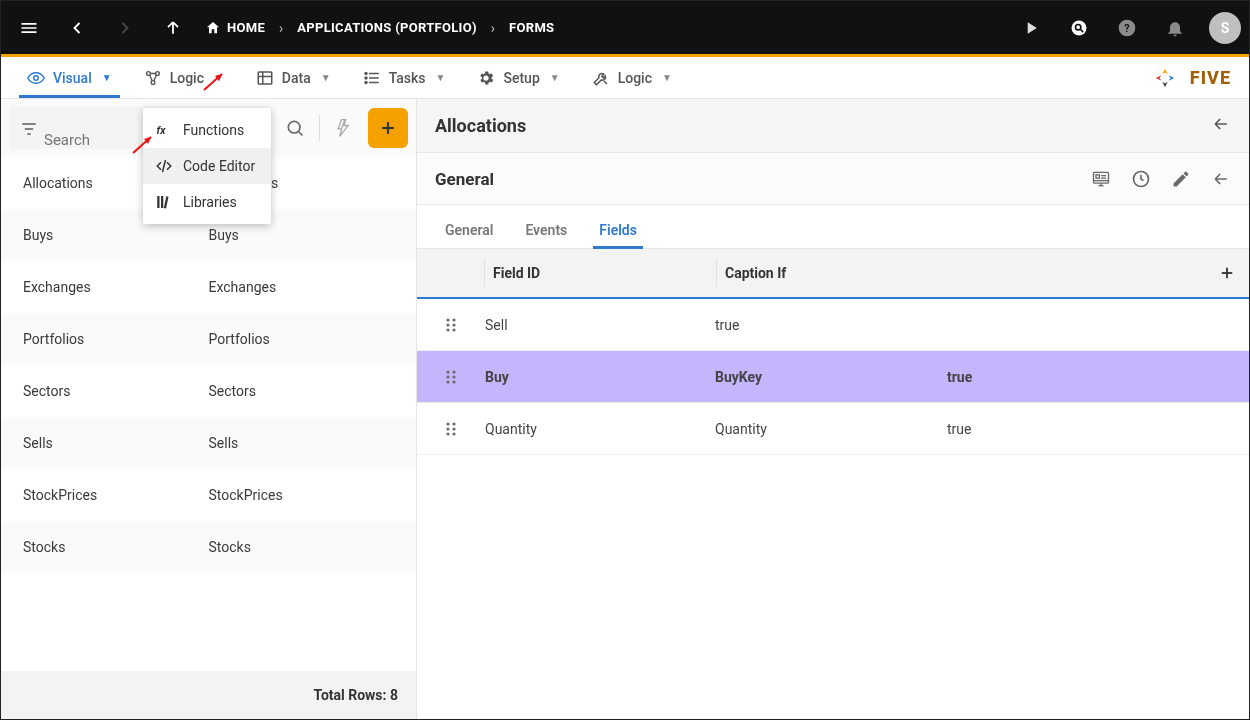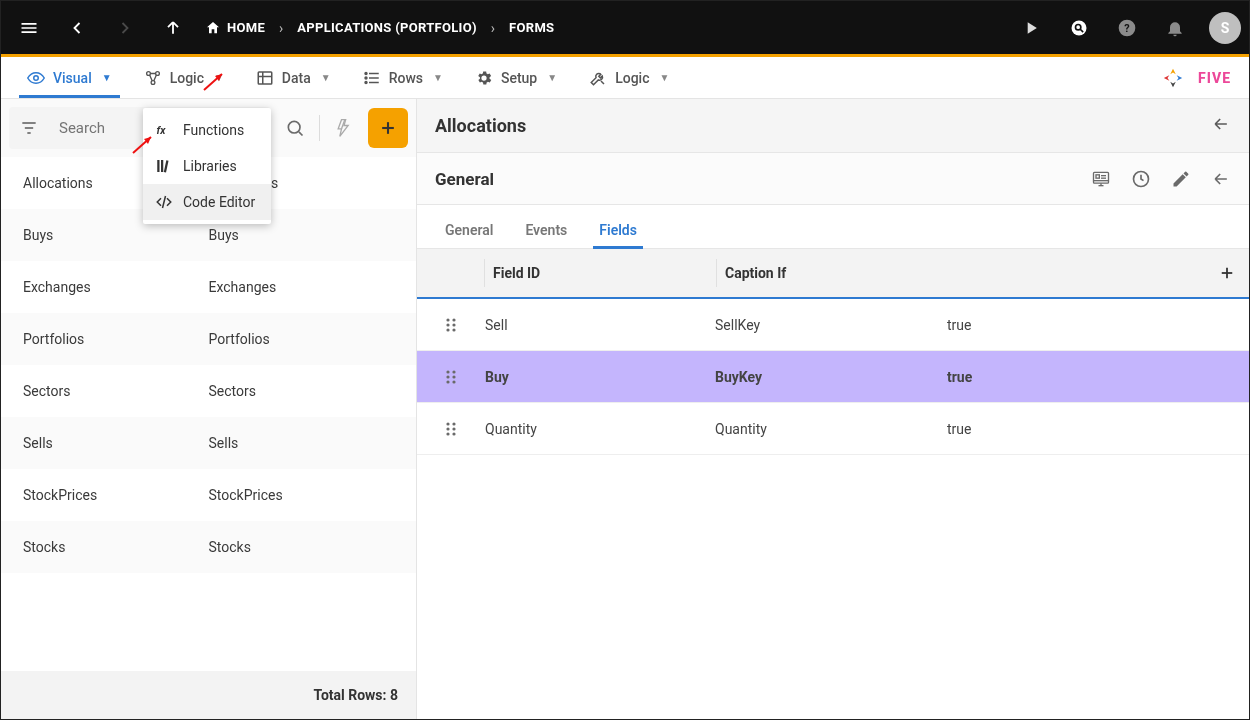--- a/index.html
+++ b/index.html
@@ -23,30 +23,30 @@
   .orange-line { height: 3px; background: #f5a100; }
 
   
   .tabbar { height: 42px; border-bottom: 1px solid #e4e4e4; display: flex; align-items: center; padding: 0 10px; background:#fff; }
   .tab { display: flex; align-items: center; gap: 8px; padding: 0 16px; height: 100%; color: #555; font-size: 14px; font-weight: 500; cursor: pointer; position:relative; }
   .tab.active { color: #2e7ad1; }
   .tab.active::after { content:""; position:absolute; bottom:0; left:8px; right:8px; height:3px; background:#2e7ad1; }
   .tab .chev { font-size: 10px; color:#888; margin-left:2px; }
   .tab.active .chev { color:#2e7ad1; }
   .tab svg { width:18px; height:18px; }
-  .brand { margin-left:auto; display:flex; align-items:center; gap:14px; font-weight:800; color:#ec4899; letter-spacing:1px; font-size:14px; padding-right:8px;}
+  .brand { margin-left:auto; display:flex; align-items:center; gap:14px; font-weight:800; color:#a16207; letter-spacing:1px; font-size:18px; padding-right:8px;}
   .brand svg { width:22px; height:22px; }
 
   
   .main { display:flex; height: calc(720px - 53px - 3px - 42px - 2px); }
 
   
   .leftpanel { width: 416px; border-right:1px solid #e4e4e4; display:flex; flex-direction:column; background:#fafafa; }
   .searchbar { padding:8px; display:flex; align-items:center; gap:4px; background:#fafafa; }
-  .searchbox { flex:1; background:#f4f4f4; border-radius:4px; height:42px; display:flex; align-items:center; padding:0 8px; gap:18px; }
+  .searchbox { flex:1; background:#f4f4f4; border-radius:4px; height:42px; display:flex; align-items:flex-end; padding:0 8px; gap:3px; }
   .searchbox input { flex:1; border:none; background:transparent; font-size:15px; color:#333; outline:none; }
   .sb-icon { width:40px; height:40px; display:flex; align-items:center; justify-content:center; color:#6a6a6a; cursor:pointer; }
   .sb-icon svg { width:20px; height:20px; }
   .sb-sep { width:1px; height:26px; background:#dcdcdc; }
   .plus-btn { width:40px; height:40px; background:#f5a100; border-radius:6px; display:flex; align-items:center; justify-content:center; cursor:pointer; }
   .plus-btn svg { color:#333; width:20px; height:20px; }
 
   .list-head { background:#f3f3f3; border-bottom:2px solid #2e7ad1; display:flex; height:50px; align-items:center; font-weight:700; font-size:14px; color:#333; }
   .list-head .col1 { width:50%; padding-left:22px; }
   .list-head .col2 { width:50%; padding-left:0; }
@@ -203,21 +203,21 @@
   </div>
   <div class="tab">
     <svg viewBox="0 0 24 24" fill="none" stroke="currentColor" stroke-width="2">
         <line x1="8" y1="6" x2="21" y2="6"></line>
         <line x1="8" y1="12" x2="21" y2="12"></line>
         <line x1="8" y1="18" x2="21" y2="18"></line>
         <circle cx="4" cy="6" r="1.3" fill="currentColor"></circle>
         <circle cx="4" cy="12" r="1.3" fill="currentColor"></circle>
         <circle cx="4" cy="18" r="1.3" fill="currentColor"></circle>
       </svg>
-    <span>Rows</span>
+    <span>Tasks</span>
       <span class="chev">▼</span>
   </div>
   <div class="tab">
     <svg viewBox="0 0 24 24" fill="currentColor">
         <path d="M19.4 13a7.8 7.8 0 000-2l2.1-1.6-2-3.4-2.5 1a7.6 7.6 0 00-1.7-1l-.4-2.6h-4l-.4 2.6a7.6 7.6 0 00-1.7 1l-2.5-1-2 3.4L6.6 11a7.8 7.8 0 000 2l-2.1 1.6 2 3.4 2.5-1c.5.4 1.1.7 1.7 1l.4 2.6h4l.4-2.6c.6-.3 1.2-.6 1.7-1l2.5 1 2-3.4L19.4 13zM12 15.5A3.5 3.5 0 1115.5 12 3.5 3.5 0 0112 15.5z"></path>
       </svg>
     <span>Setup</span>
       <span class="chev">▼</span>
   </div>
   <div class="tab">
@@ -375,21 +375,20 @@
             <svg width="12" height="16" viewBox="0 0 12 16">
               <circle cx="3" cy="3" r="1.6" fill="currentColor"></circle>
               <circle cx="9" cy="3" r="1.6" fill="currentColor"></circle>
               <circle cx="3" cy="8" r="1.6" fill="currentColor"></circle>
               <circle cx="9" cy="8" r="1.6" fill="currentColor"></circle>
               <circle cx="3" cy="13" r="1.6" fill="currentColor"></circle>
               <circle cx="9" cy="13" r="1.6" fill="currentColor"></circle>
             </svg>
           </div>
         <div class="c1">Sell</div>
-        <div class="c2">SellKey</div>
         <div class="c3">true</div>
         <div class="cadd"></div>
       </div>
       <div class="field-row alt">
         <div class="c0">
             <svg width="12" height="16" viewBox="0 0 12 16">
               <circle cx="3" cy="3" r="1.6" fill="currentColor"></circle>
               <circle cx="9" cy="3" r="1.6" fill="currentColor"></circle>
               <circle cx="3" cy="8" r="1.6" fill="currentColor"></circle>
               <circle cx="9" cy="8" r="1.6" fill="currentColor"></circle>
@@ -422,33 +421,33 @@
   </div>
 </div>
 
 <div class="dropdown">
   <div class="dd-item">
     <svg viewBox="0 0 24 24" fill="currentColor">
         <text x="2" y="17" font-size="14" font-style="italic" font-weight="700">fx</text>
       </svg>
     <span>Functions</span>
   </div>
+  <div class="dd-item hover">
+    <svg viewBox="0 0 24 24" fill="none" stroke="currentColor" stroke-width="2">
+        <path d="M8 7l-5 5 5 5M16 7l5 5-5 5M14 4l-4 16"></path>
+      </svg>
+    <span>Code Editor</span>
+  </div>
   <div class="dd-item">
     <svg viewBox="0 0 24 24" fill="currentColor">
         <rect x="3" y="4" width="3" height="16"></rect>
         <rect x="8" y="4" width="3" height="16"></rect>
         <rect x="13.5" y="4.5" width="3" height="16" transform="rotate(12 15 12)"></rect>
       </svg>
     <span>Libraries</span>
-  </div>
-  <div class="dd-item hover">
-    <svg viewBox="0 0 24 24" fill="none" stroke="currentColor" stroke-width="2">
-        <path d="M8 7l-5 5 5 5M16 7l5 5-5 5M14 4l-4 16"></path>
-      </svg>
-    <span>Code Editor</span>
   </div>
 </div>
 
 <svg class="arrow-annot" style="top:70px; left:202px;" width="26" height="22">
   <line x1="2" y1="20" x2="20" y2="4" stroke="#e11" stroke-width="2"></line>
   <polygon points="20,4 13,6 17,11" fill="#e11"></polygon>
 </svg>
 <svg class="arrow-annot" style="top:133px; left:131px;" width="26" height="22">
   <line x1="2" y1="20" x2="20" y2="4" stroke="#e11" stroke-width="2"></line>
   <polygon points="20,4 13,6 17,11" fill="#e11"></polygon>

